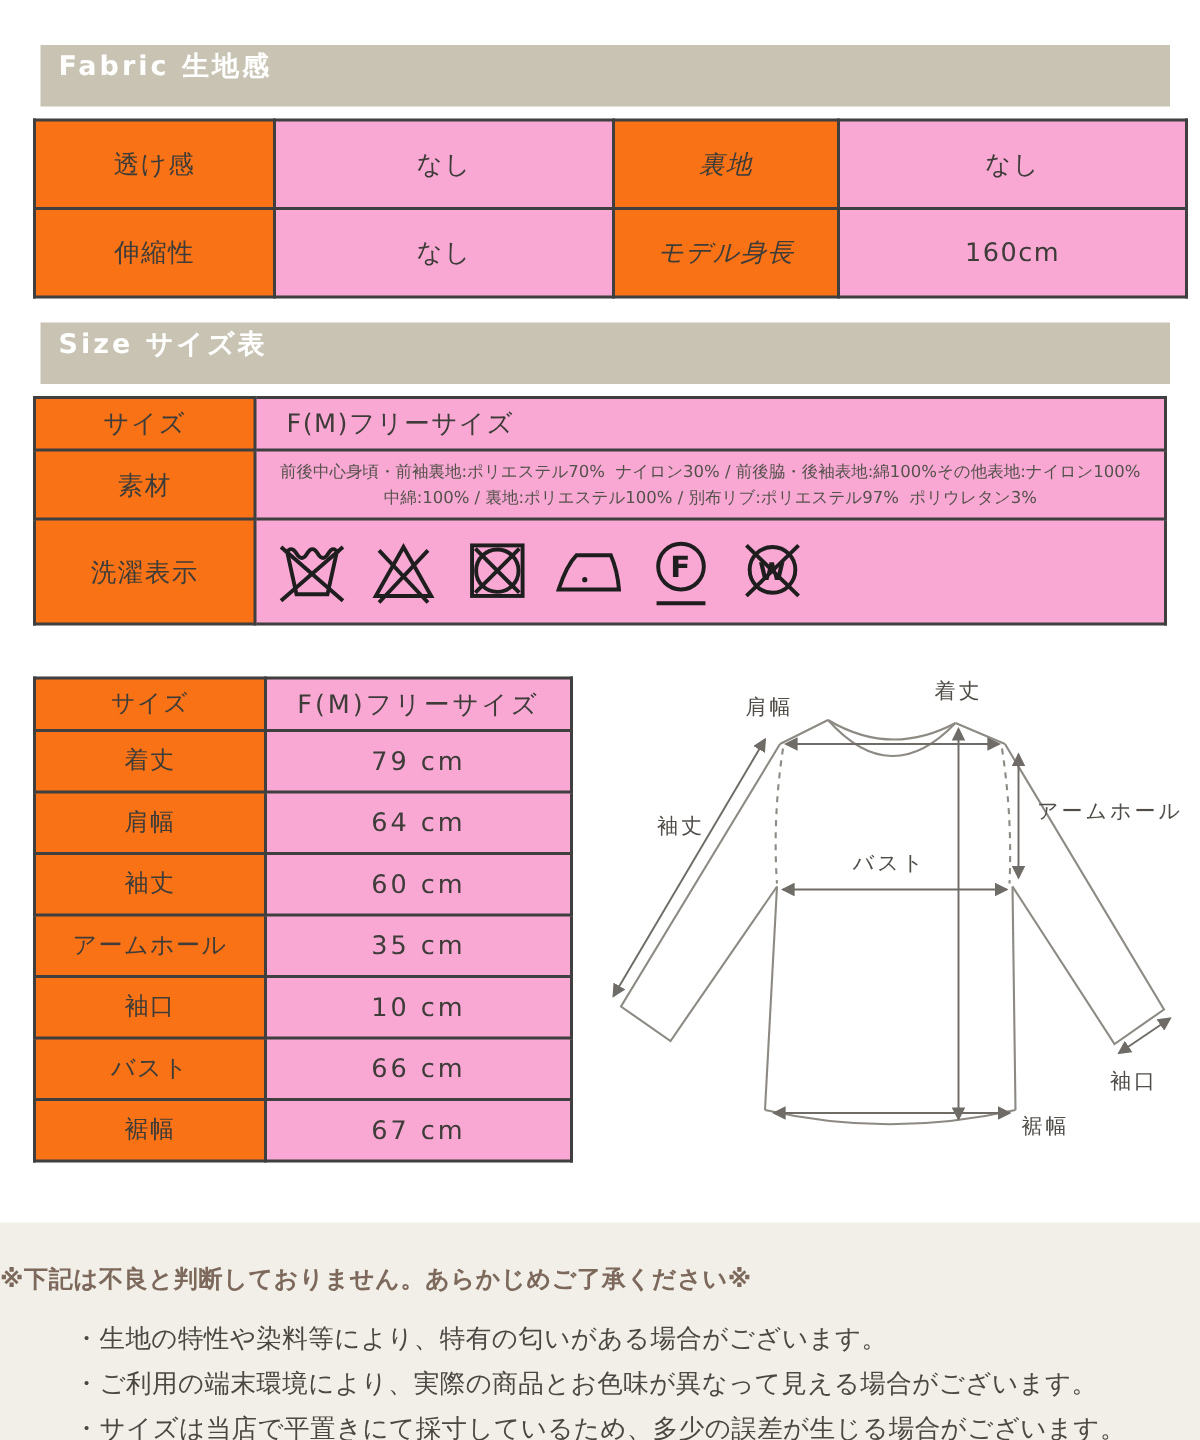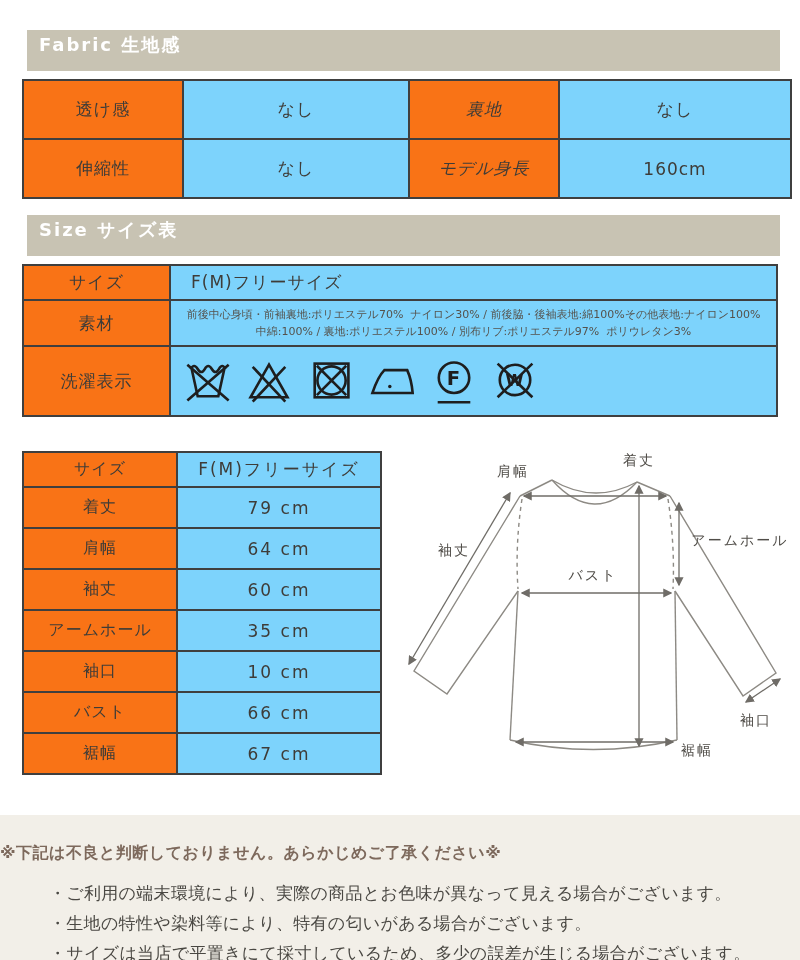--- a/index.html
+++ b/index.html
@@ -13,21 +13,21 @@
     margin:0 20px 0 27px;height:41px;line-height:29px;
     background:#c8c3b3;color:#ffffff;font-size:18px;font-weight:bold;
     padding-left:12px;letter-spacing:2px;
   }
   .bar.first{margin-top:30px;}
   .bar.second{margin-top:16px;}
   
   table{border-collapse:collapse;table-layout:fixed;}
   td{border:2px solid #3f3f3f;font-size:17px;color:#3e3c38;letter-spacing:1px;}
   .lblcell{background:#f97316;text-align:center;}
-  .valcell{background:#7dd3fc;text-align:center;}
+  .valcell{background:#f9a8d4;text-align:center;}
   
   .ftable{margin:8px 22px 0 22px;width:756px;}
   .ftable td{height:55px;}
   .ftable .c0{width:156px;} .ftable .c1{width:222px;}
   .ftable .c2{width:146px;font-style:italic;} .ftable .c3{width:228px;}
   
   .stable{margin:8px 22px 0 22px;width:756px;}
   .stable .lblcell{width:143px;}
   .stable .rowsize td{height:31px;}
   .stable .sizeval{text-align:left;padding-left:20px;}
@@ -216,17 +216,17 @@
         <text x="364" y="280" text-anchor="middle">袖口</text>
         <text x="305" y="310" text-anchor="middle">裾幅</text>
       </g>
     </svg>
   </div>
 </div>
 
 <div class="notes">
   <div class="headline">※下記は不良と判断しておりません。あらかじめご了承ください※</div>
   <ul>
+    <li>・生地の特性や染料等により、特有の匂いがある場合がございます。</li>
     <li>・ご利用の端末環境により、実際の商品とお色味が異なって見える場合がございます。</li>
-    <li>・生地の特性や染料等により、特有の匂いがある場合がございます。</li>
     <li>・サイズは当店で平置きにて採寸しているため、多少の誤差が生じる場合がございます。</li>
   </ul>
 </div>
 
 </body></html>

